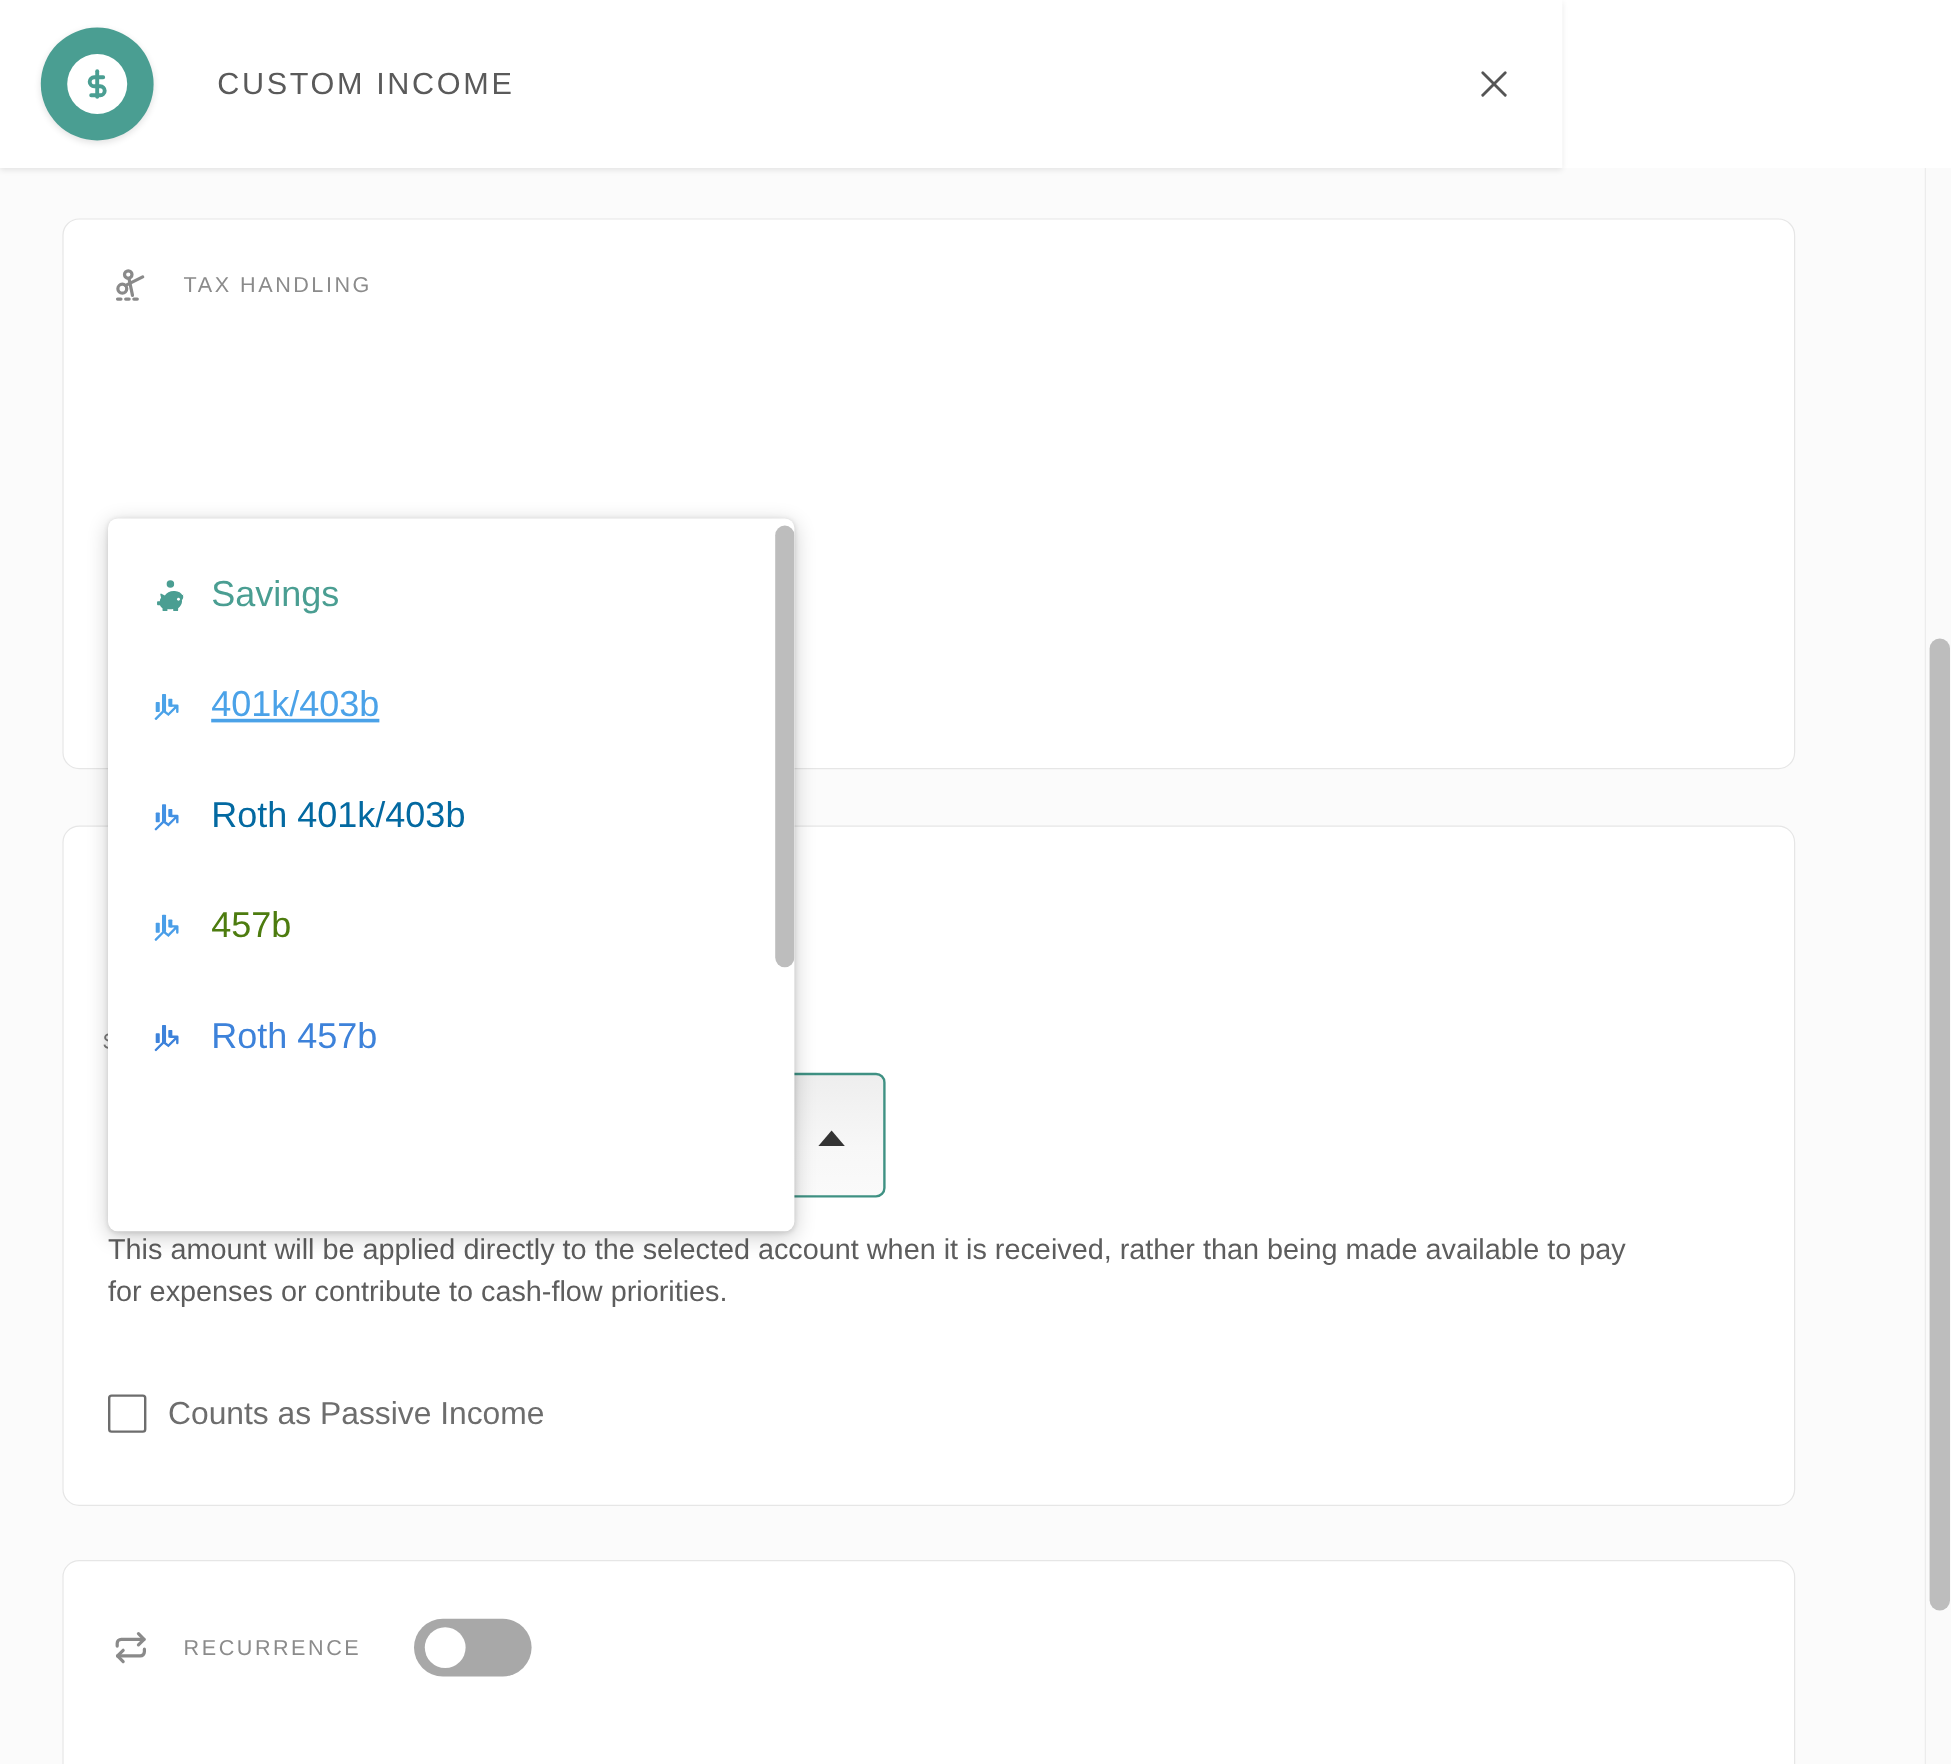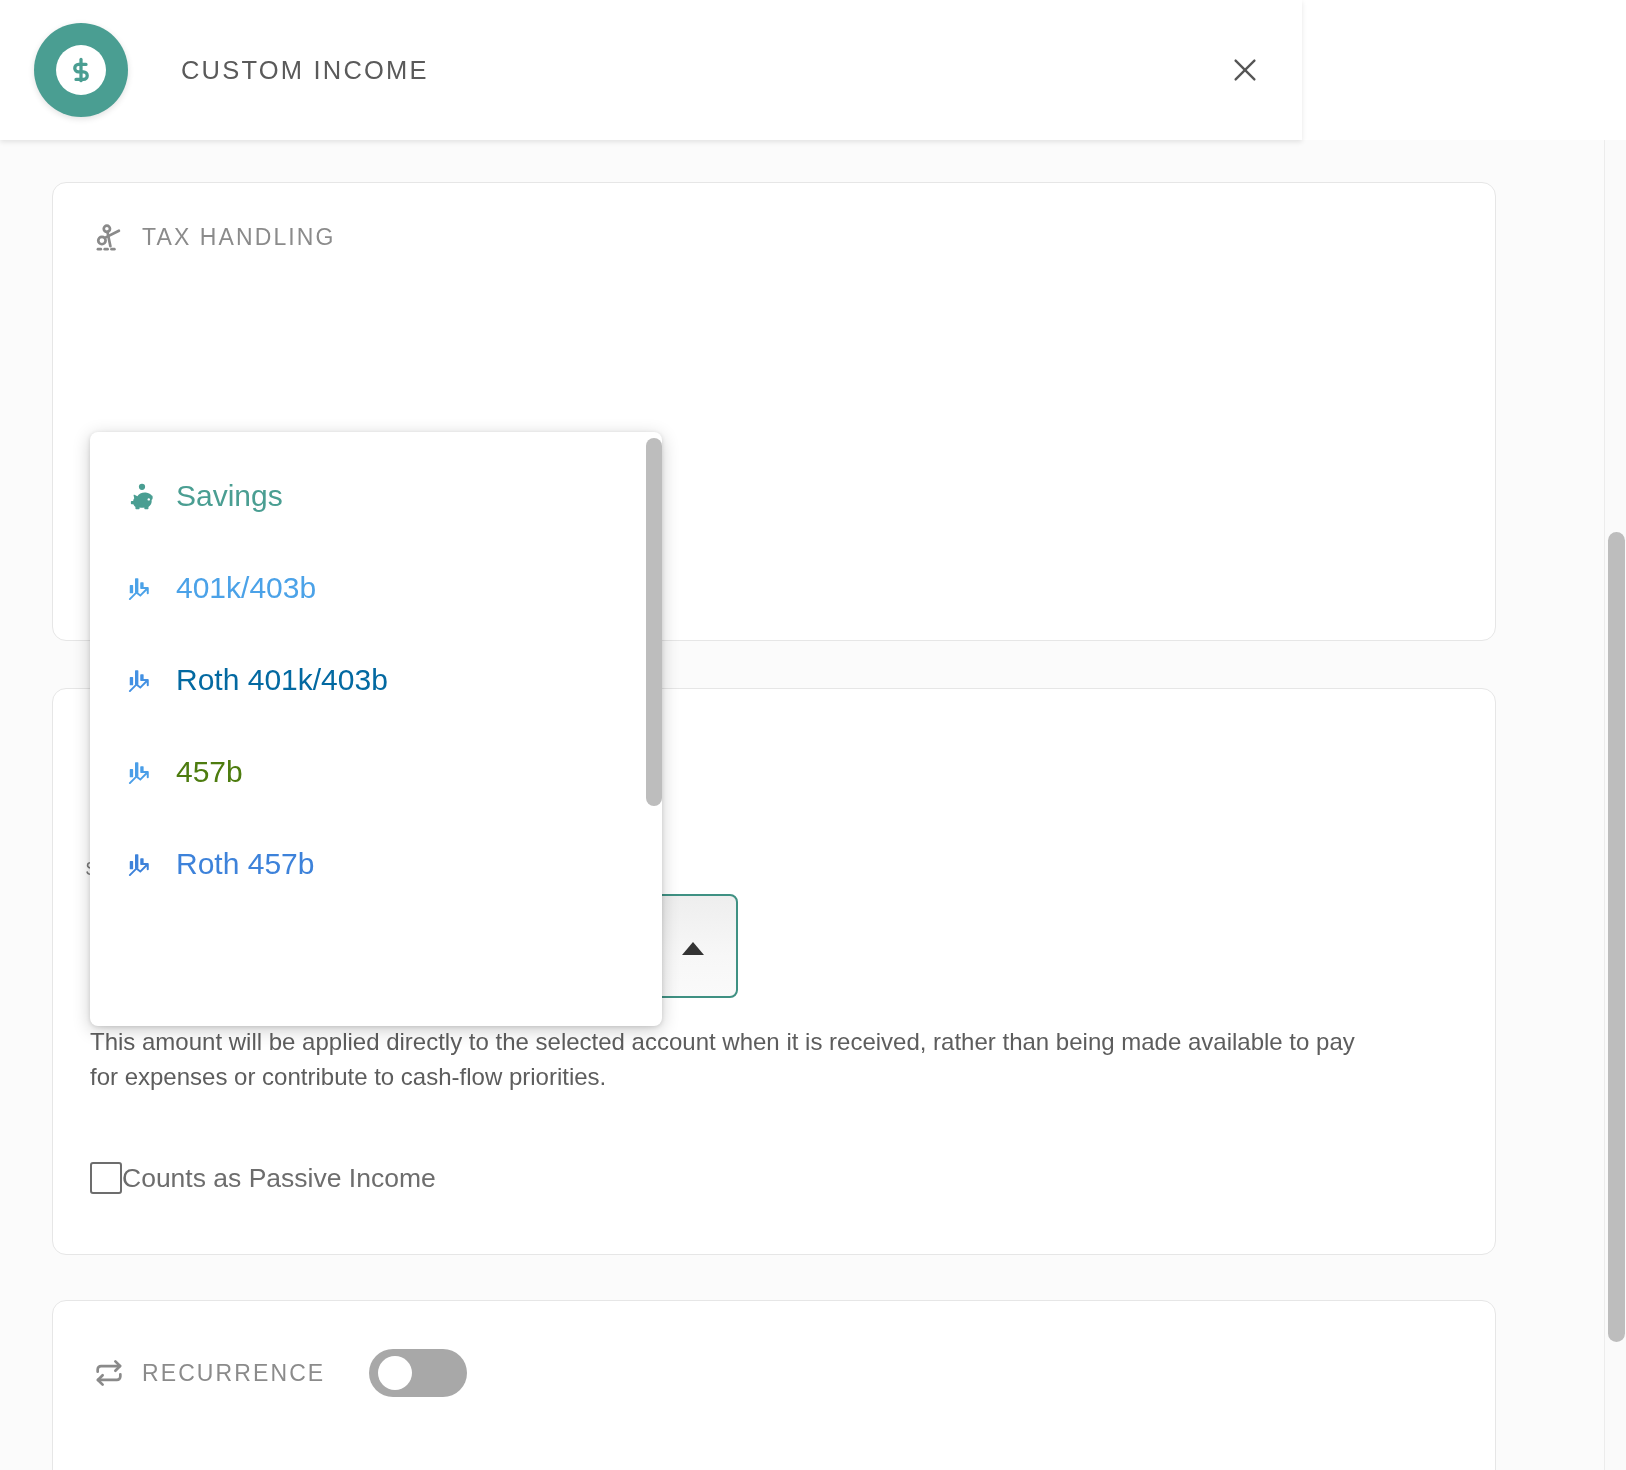--- a/index.html
+++ b/index.html
@@ -100,22 +100,22 @@
     align-items: center;
     padding: 34px 0 0 36px;
   }
   .section-icon {
     width: 40px; height: 40px;
     display: flex; align-items: center; justify-content: center;
     color: #8a8a8a;
     flex: 0 0 auto;
   }
   .section-title {
-    margin-left: 13px;
-    font-size: 23px;
+    margin-left: 24px;
+    font-size: 18px;
     letter-spacing: 2.1px;
     color: #8b8b8b;
     font-weight: 400;
     white-space: nowrap;
   }
 
   
   .recur-row { display: flex; align-items: center; padding: 48px 0 0 36px; }
   .toggle {
     margin-left: 44px;
@@ -180,20 +180,21 @@
     cursor: pointer;
   }
   .checkbox-box {
     width: 32px; height: 32px;
     border: 2.5px solid #6d6d6d;
     border-radius: 3px;
     background: #ffffff;
     flex: 0 0 auto;
   }
   .checkbox-label {
+    margin-left: 18px;
     font-size: 26.5px;
     color: #6d6d6d;
   }
 
   
   .ghost-glyph {
     position: absolute;
     left: 86px; top: 718px;
     font-size: 19px;
     color: #7a7a7a;
@@ -364,21 +365,21 @@
         </div>
         <div class="dd-item">
           <span class="dd-icon" style="color: rgb(75, 162, 232);">
             <svg width="30" height="30" viewBox="0 0 24 24" fill="currentColor">
               <rect x="1.4" y="9.6" width="2.7" height="6.6" rx="0.5"></rect>
               <rect x="5.6" y="4.2" width="2.7" height="11.6" rx="0.5"></rect>
               <rect x="9.8" y="7.4" width="2.7" height="5.3" rx="0.5"></rect>
               <path d="M2.2 21.2l4.6-4.6 3.1 2.4 5.1-5.1v2.2a.8.8 0 0 0 1.6 0v-4.1a.8.8 0 0 0-.8-.8h-4.1a.8.8 0 0 0 0 1.6h2.2l-4.1 4.1-3.1-2.4-5.6 5.6a.8.8 0 1 0 1.1 1.1z"></path>
             </svg>
           </span>
-          <span class="dd-label" style="color: rgb(75, 162, 232);">401k/403b</span>
+          <span class="dd-label" style="color: rgb(75, 162, 232); text-decoration: underline;">401k/403b</span>
         </div>
         <div class="dd-item">
           <span class="dd-icon" style="color: rgb(67, 145, 227);">
             <svg width="30" height="30" viewBox="0 0 24 24" fill="currentColor">
               <rect x="1.4" y="9.6" width="2.7" height="6.6" rx="0.5"></rect>
               <rect x="5.6" y="4.2" width="2.7" height="11.6" rx="0.5"></rect>
               <rect x="9.8" y="7.4" width="2.7" height="5.3" rx="0.5"></rect>
               <path d="M2.2 21.2l4.6-4.6 3.1 2.4 5.1-5.1v2.2a.8.8 0 0 0 1.6 0v-4.1a.8.8 0 0 0-.8-.8h-4.1a.8.8 0 0 0 0 1.6h2.2l-4.1 4.1-3.1-2.4-5.6 5.6a.8.8 0 1 0 1.1 1.1z"></path>
             </svg>
           </span>

